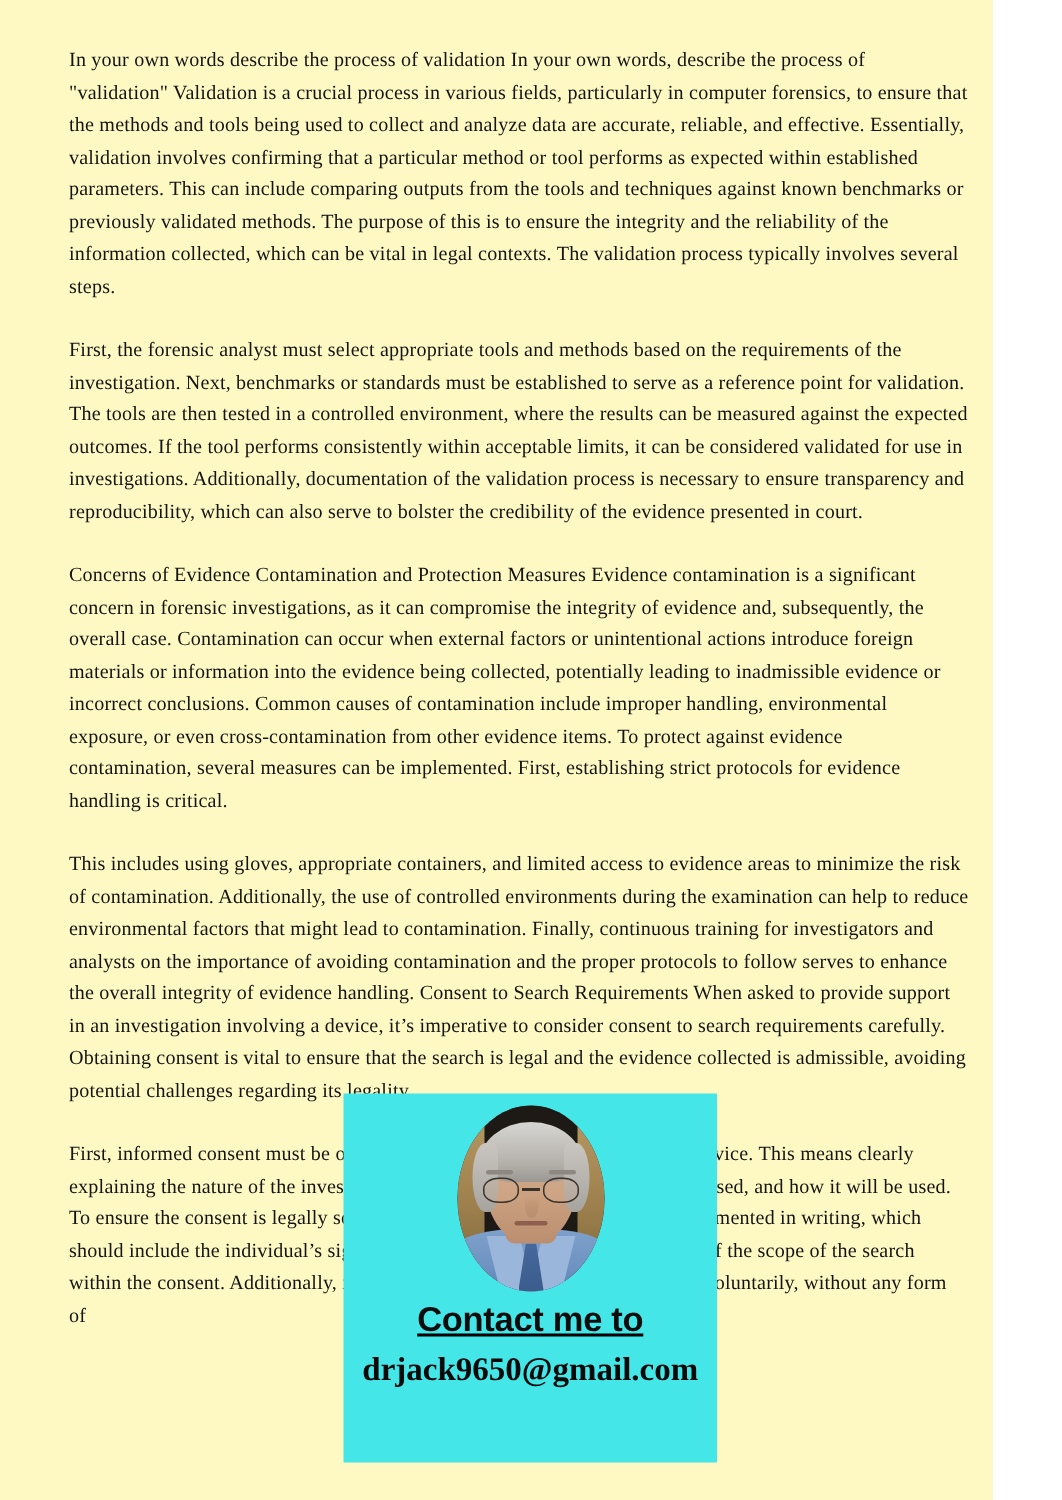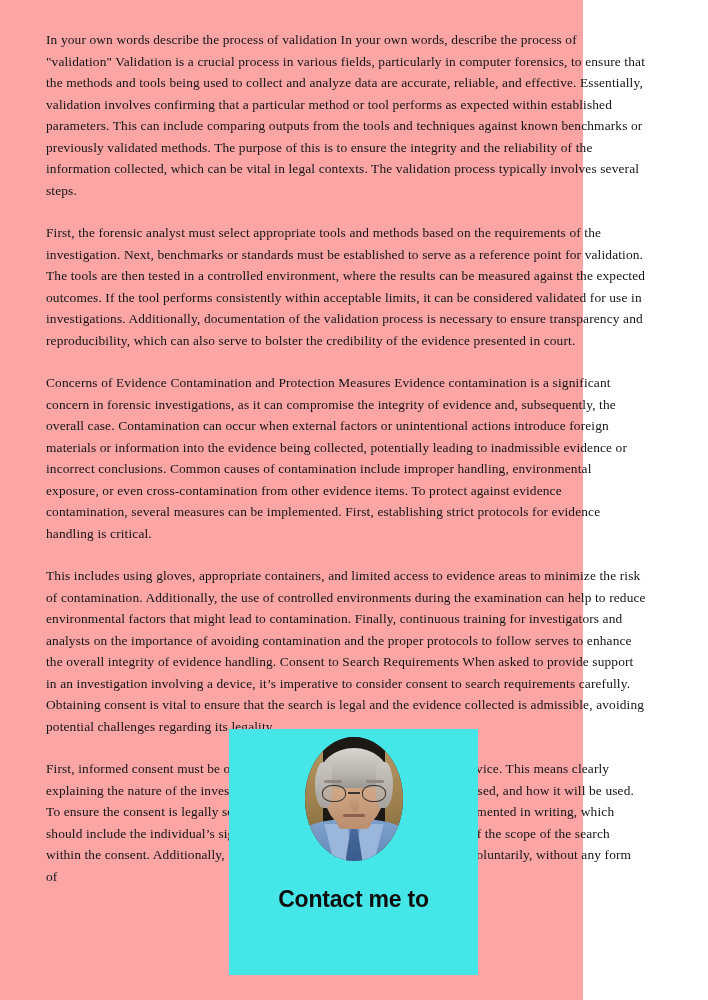--- a/index.html
+++ b/index.html
@@ -11,23 +11,23 @@
     width: 708px;
     height: 1000px;
     position: relative;
     overflow: hidden;
     font-family: "Liberation Serif", "DejaVu Serif", serif;
   }
 
   #page {
     position: absolute;
     left: 0; top: 0;
-    width: 583px;
+    width: 662px;
     height: 1000px;
-    background: #fca5a5;
+    background: #fef9c3;
   }
 
   #doc-body {
     position: absolute;
     left: 46px;
     top: 29px;
     width: 600px;
   }
 
   .para {
@@ -152,23 +152,24 @@
     margin-left: -4px;
     background: linear-gradient(180deg,rgba(180,136,106,0) 0%, #b98d6d 100%);
     border-radius: 0 0 50% 50%;
   }
   .ph-mouth {
     position: absolute; left: 50%; top: 62%; width: 22px; height: 3px;
     margin-left: -11px; background: #8d5f4c; border-radius: 2px;
   }
 
   #contact-lines {
-    margin-top: 24px;
+    margin-top: 4px;
     text-align: center;
     width: 100%;
+    text-decoration: underline;
   }
   .contact-line {
     font-family: "Liberation Sans", "DejaVu Sans", sans-serif;
     font-weight: bold;
     font-size: 23px;
     line-height: 29px;
     color: #0d0d0d;
     letter-spacing: -0.2px;
   }
   #contact-email {
@@ -216,16 +217,17 @@
       <div class="ph-glass-r"></div>
       <div class="ph-bridge"></div>
       <div class="ph-nose"></div>
       <div class="ph-mouth"></div>
     </div>
 
     <div id="contact-lines">
       <div class="contact-line">Contact me to</div>
     </div>
 
+    <div id="contact-email">drjack9650@gmail.com</div>
 
   </div>
 
 </div>
 
 </body></html>

